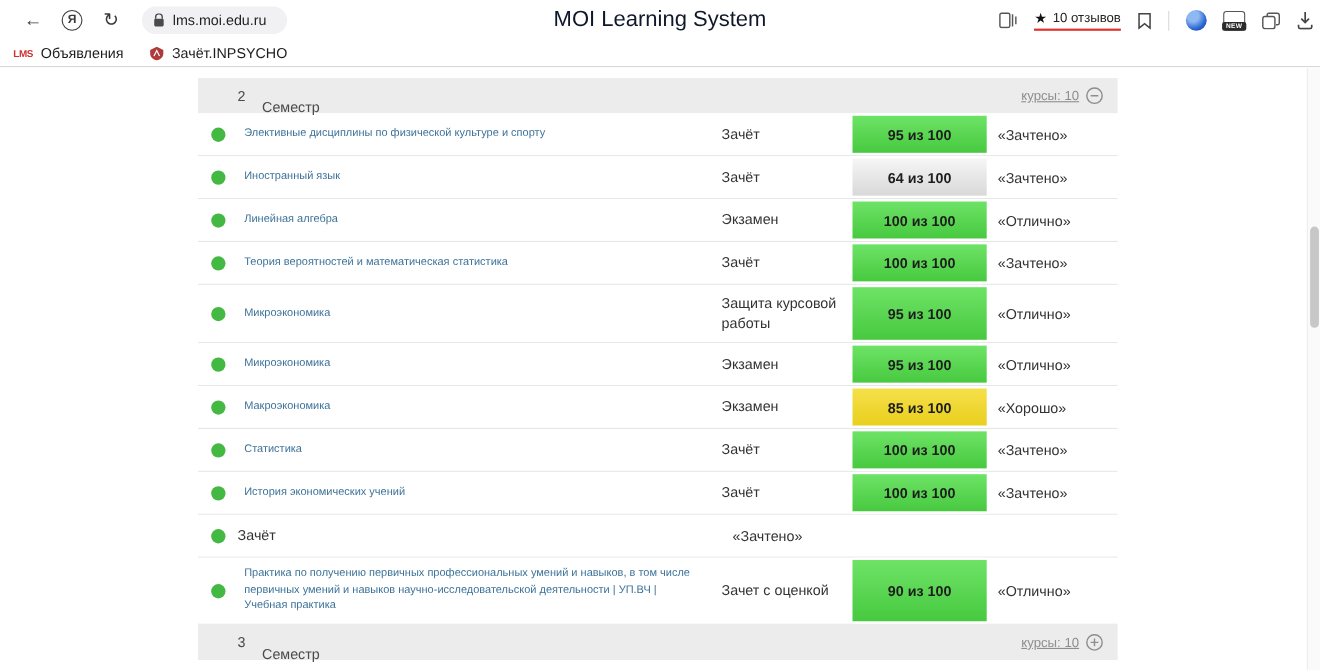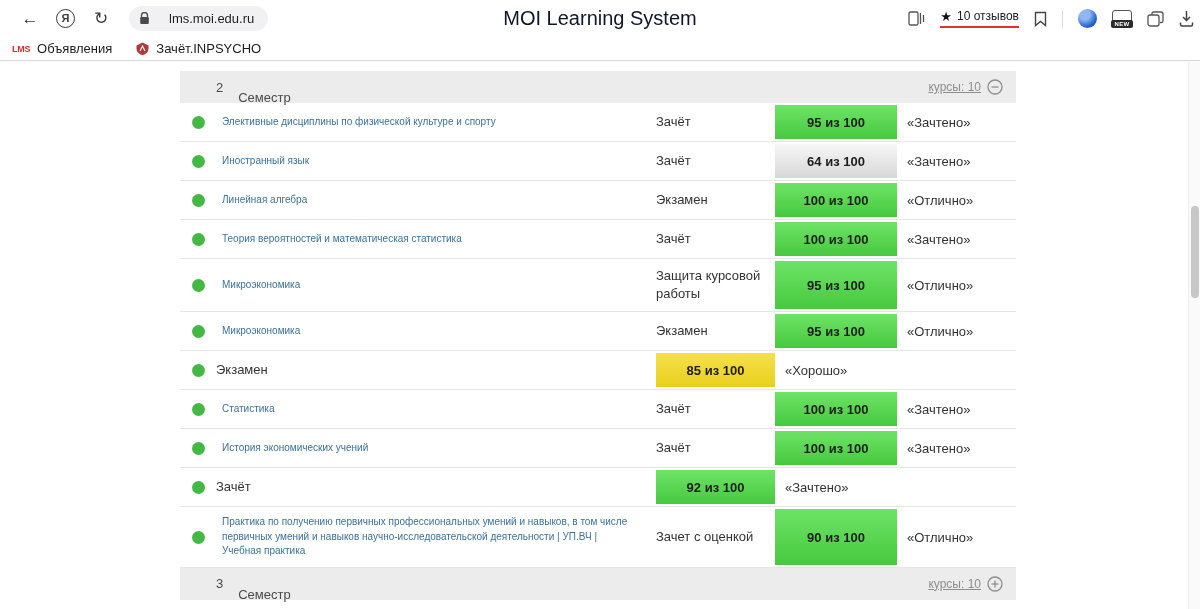--- a/index.html
+++ b/index.html
@@ -5,21 +5,21 @@
   * { margin:0; padding:0; box-sizing:border-box; }
   html,body { width:1200px; }
   body { font-family:"Liberation Sans", sans-serif; background:#fff; }
   .screen { position:relative; width:1200px; height:609px; background:#fff; overflow:hidden; }
 
   
   .chrome { position:absolute; top:0; left:0; right:0; height:61px; background:#fff; border-bottom:1px solid #d8d8d8; z-index:5; }
   .toolbar { position:relative; height:37px; display:flex; align-items:center; padding-left:20px; }
   .nav-ico { display:flex; align-items:center; justify-content:center; color:#3a3a3a; font-size:17px; margin-right:16px; cursor:pointer; width:20px; height:20px; }
   .y-circle { width:19px; height:19px; border:1.6px solid #3a3a3a; border-radius:50%; font-size:11px; font-weight:bold; line-height:1; }
-  .addr { display:flex; align-items:center; gap:19px; background:#f1f1f4; border-radius:13px; height:25px; padding:0 14px 0 10px; margin-left:2px; min-width:132px; cursor:text; }
+  .addr { display:flex; align-items:center; gap:7px; background:#f1f1f4; border-radius:13px; height:25px; padding:0 14px 0 10px; margin-left:2px; min-width:132px; cursor:text; }
   .addr .url { font-size:13px; color:#1f1f1f; }
   .page-title { position:absolute; left:50%; transform:translateX(-50%); font-size:20px; color:#0f172a; white-space:nowrap; }
   .right-icons { position:absolute; right:6px; top:0; height:37px; display:flex; align-items:center; gap:15px; }
   .reviews { display:flex; align-items:center; gap:5px; padding-bottom:3px; border-bottom:2px solid var(--reviews-underline,#e0312d); cursor:pointer; }
   .reviews .star { font-size:13px; color:#111; line-height:1; }
   .reviews .txt { font-size:12px; color:#222; }
   .vdiv { width:1px; height:18px; background:#d9d9d9; }
   .ico-btn { display:flex; align-items:center; justify-content:center; cursor:pointer; }
   .profile-circle { width:19px; height:19px; border-radius:50%; background:radial-gradient(circle at 35% 30%, #8db8f2 0 28%, #2a64cf 65%, #123c8c 100%); cursor:pointer; }
   .new-ico { position:relative; width:20px; height:18px; border:1.4px solid #555; border-radius:3px; background:#fff; cursor:pointer; }
@@ -208,20 +208,21 @@
     <span class="cell-course">Микроэкономика</span>
     <span class="cell-type">Экзамен</span>
     <span class="cell-score badge-green">95 из 100</span>
     <span class="cell-grade">«Отлично»</span>
   </div>
 
   <div class="grid-row">
     <span class="cell-dot">
               <span class="dot"></span>
             </span>
+    <span class="cell-course">Макроэкономика</span>
     <span class="cell-type">Экзамен</span>
     <span class="cell-score badge-yellow">85 из 100</span>
     <span class="cell-grade">«Хорошо»</span>
   </div>
 
   <div class="grid-row">
     <span class="cell-dot">
               <span class="dot"></span>
             </span>
     <span class="cell-course">Статистика</span>
@@ -238,21 +239,20 @@
     <span class="cell-type">Зачёт</span>
     <span class="cell-score badge-green">100 из 100</span>
     <span class="cell-grade">«Зачтено»</span>
   </div>
 
   <div class="grid-row">
     <span class="cell-dot">
               <span class="dot"></span>
             </span>
     <span class="cell-type">Зачёт</span>
-    <span class="cell-score badge-green">92 из 100</span>
     <span class="cell-grade">«Зачтено»</span>
   </div>
 
   <div class="grid-row">
     <span class="cell-dot">
               <span class="dot"></span>
             </span>
     <span class="cell-course">Практика по получению первичных профессиональных умений и навыков, в том числе первичных умений и навыков научно-исследовательской деятельности | УП.ВЧ | Учебная практика</span>
     <span class="cell-type">Зачет с оценкой</span>
     <span class="cell-score badge-green">90 из 100</span>

